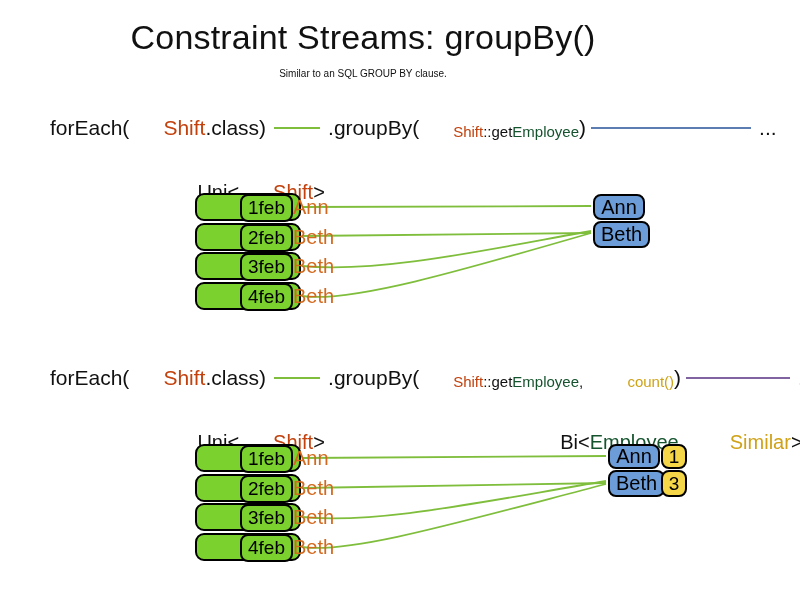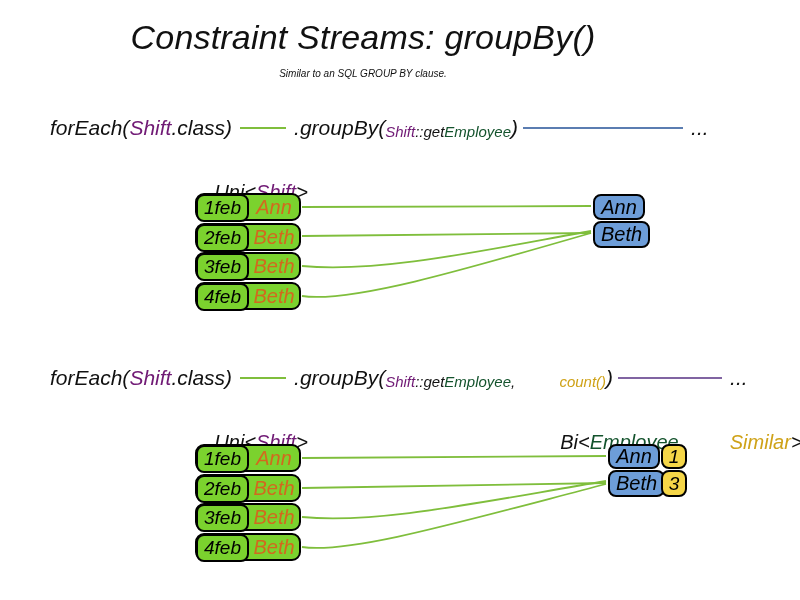--- a/index.html
+++ b/index.html
@@ -1,38 +1,38 @@
 <!DOCTYPE html>
 <html><head>
 <meta charset="utf-8">
 <style>
   html,body{margin:0;padding:0;}
   body{width:800px;height:600px;background:#ffffff;overflow:hidden;
        font-family:"Liberation Sans",sans-serif;color:#111;}
-  .slide{position:relative;width:800px;height:440px;font-style:italic;}
+  .slide{position:relative;width:800px;height:440px;}
   .title{position:absolute;left:0;top:18px;width:726px;text-align:center;
          font-size:34px;letter-spacing:0.2px;color:#111;}
   .subtitle{position:absolute;left:0;top:68px;width:726px;text-align:center;
             font-size:10px;color:#111;}
   .lines{position:absolute;left:0;top:0;pointer-events:none;}
   .code{position:absolute;left:50px;display:flex;align-items:flex-end;white-space:pre;}
   .code span{white-space:pre;}
   .big{font-size:21px;}
   .small{font-size:15px;}
-  .green{color:#701a75;}
+  .green{color:#c2410c;margin-left:34px;}
   .blue{color:#14532d;}
   .gold{color:#CFA217;margin-left:40px;}
   .conn{align-self:center;height:0;border-top:2px solid;margin:0 8px;}
   .conn.c-green{width:46px;border-color:#7FBE3C;}
   .conn.c-blue{width:160px;border-color:#5B7DB1;margin-left:5px;}
   .conn.c-purple{width:104px;border-color:#8064A2;margin-left:5px;}
   .label{position:absolute;font-size:20px;white-space:pre;}
   .label-src{left:170px;width:160px;text-align:center;}
   .shift-row{position:absolute;left:195px;width:106px;height:28px;box-sizing:border-box;
-             background:#7BD22E;border:2px solid #000;border-radius:9px;display:flex;}
+             background:#7BD22E;border:2px solid #000;border-radius:9px;display:flex;padding-left:44px;}
   .date-cell{box-sizing:border-box;flex:0 0 53px;margin:-1px 0 -1px -1px;height:28px;
              background:#7BD22E;border:2px solid #000;border-radius:8px;
              display:flex;align-items:center;justify-content:center;
              font-size:19px;color:#000;}
   .emp-cell{flex:1;display:flex;align-items:center;justify-content:center;
             font-size:20px;color:#D2691E;}
   .emp-box{position:absolute;box-sizing:border-box;background:#6D9DD8;border:2px solid #000;
            border-radius:8px;display:flex;align-items:center;justify-content:center;
            font-size:20px;color:#000;}
   .count-box{position:absolute;box-sizing:border-box;background:#F5D648;border:2px solid #000;

